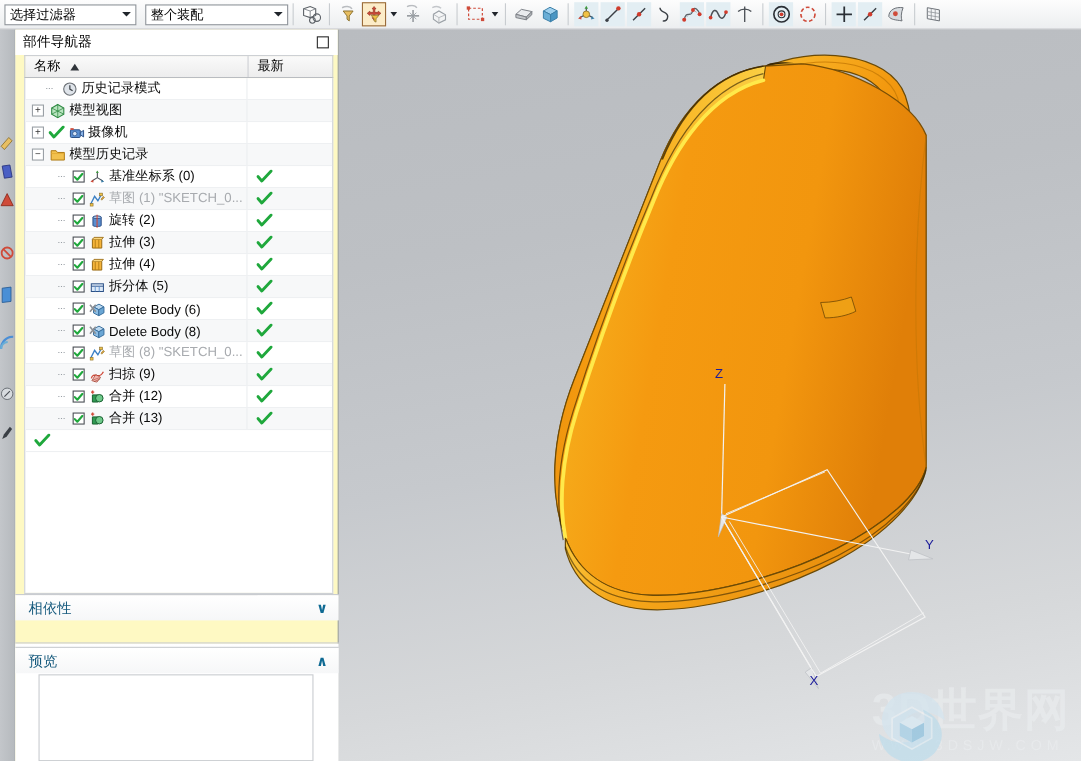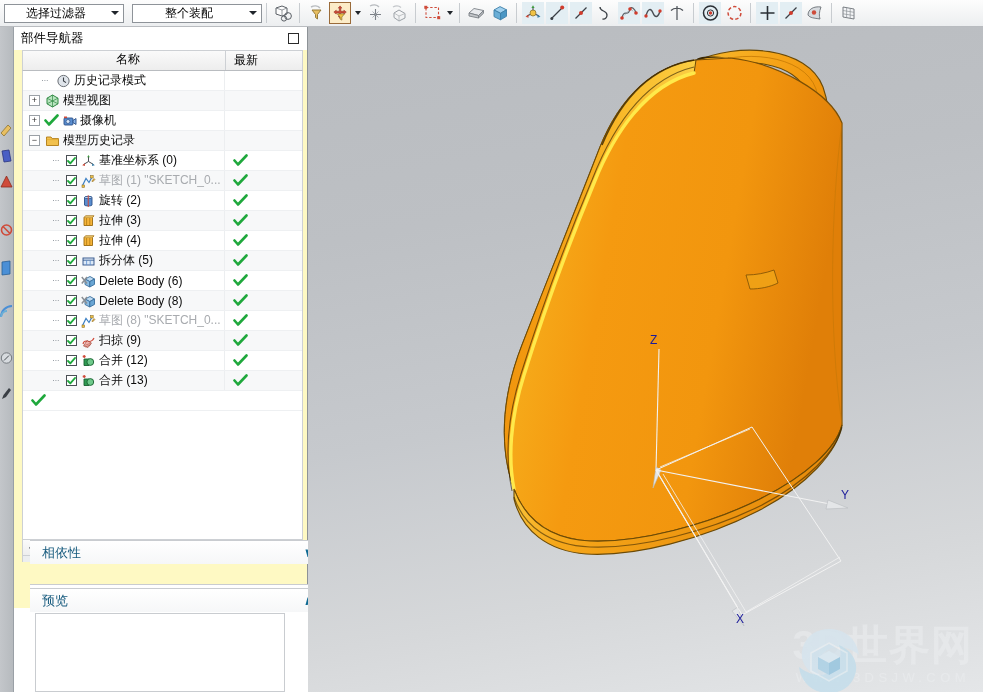--- a/index.html
+++ b/index.html
@@ -2,21 +2,21 @@
 <html><head>
 <meta charset="utf-8">
 <style>
   html,body{margin:0;padding:0;}
   body{
     width:983px;height:692px;overflow:hidden;
     font-family:"Liberation Sans","DejaVu Sans",sans-serif;
     font-size:12px;color:#000;background:#f0f0f0;
     -webkit-font-smoothing:antialiased;
   }
-  .app{position:relative;width:983px;height:576px;text-align:center;}
+  .app{position:relative;width:983px;height:576px;}
 
   
   .toolbar{
     position:absolute;left:0;top:0;width:983px;height:27px;
     background:linear-gradient(#fdfdfd,#eceef0);
     border-bottom:1px solid #b9bcc0;
     display:flex;align-items:center;box-sizing:border-box;
   }
   .combo{
     height:19px;background:#fff;border:1px solid #8e9399;
@@ -75,21 +75,21 @@
   .navhead .sq{
     width:11px;height:11px;border:1.5px solid #2a2a2a;box-sizing:border-box;background:#fff;
   }
   .colhead{
     position:absolute;left:8px;top:23px;width:281px;height:21px;
     background:linear-gradient(#fafafa,#ededed);
     border:1px solid #cdd0d4;border-bottom:1px solid #b9bcc0;
     box-sizing:border-box;display:flex;align-items:center;
   }
   .colhead .c1{width:203px;padding-left:8px;display:flex;align-items:center;gap:9px;
-    border-right:1px solid #cdd0d4;height:100%;box-sizing:border-box;flex-direction:column;}
+    border-right:1px solid #cdd0d4;height:100%;box-sizing:border-box;}
   .colhead .c2{padding-left:8px;display:flex;align-items:center;height:100%;}
   .sortasc{width:0;height:0;border-left:4.5px solid transparent;border-right:4.5px solid transparent;
     border-bottom:6px solid #30343a;}
 
   .treewrap{
     position:absolute;left:8px;top:44px;width:281px;height:468px;
     border-left:1px solid #cdd0d4;border-right:1px solid #cdd0d4;
     background:#fff;box-sizing:border-box;overflow:hidden;
   }
   .trow{
@@ -132,21 +132,21 @@
     background:linear-gradient(#d6d6d6,#c8c8c8);border:1px solid #bdbdbd;box-sizing:border-box;}
   .hsgap{position:absolute;left:8px;top:529px;width:281px;height:6px;background:#eceef0;
     border-left:1px solid #cdd0d4;border-right:1px solid #cdd0d4;box-sizing:border-box;}
 
   
   .sect{
     position:absolute;left:14px;width:294px;height:24px;
     background:linear-gradient(#ffffff,#f6f7f8);
     border-top:1px solid #c9ccd0;
     display:flex;align-items:center;justify-content:space-between;
-    padding:0 10px 0 12px;box-sizing:border-box;margin-left:16px;
+    padding:0 10px 0 12px;box-sizing:border-box;
   }
   .sect .slabel{font-size:13px;color:#165a7d;}
   .chev{color:#0f6a93;font-size:13px;font-weight:bold;line-height:1;}
   .previewbox{
     position:absolute;left:35px;top:613px;width:250px;height:79px;
     background:#fff;border:1px solid #c9ccd0;box-sizing:border-box;
   }
   .previewbg{
     position:absolute;left:14px;top:608px;width:294px;height:84px;background:#fff;
   }

